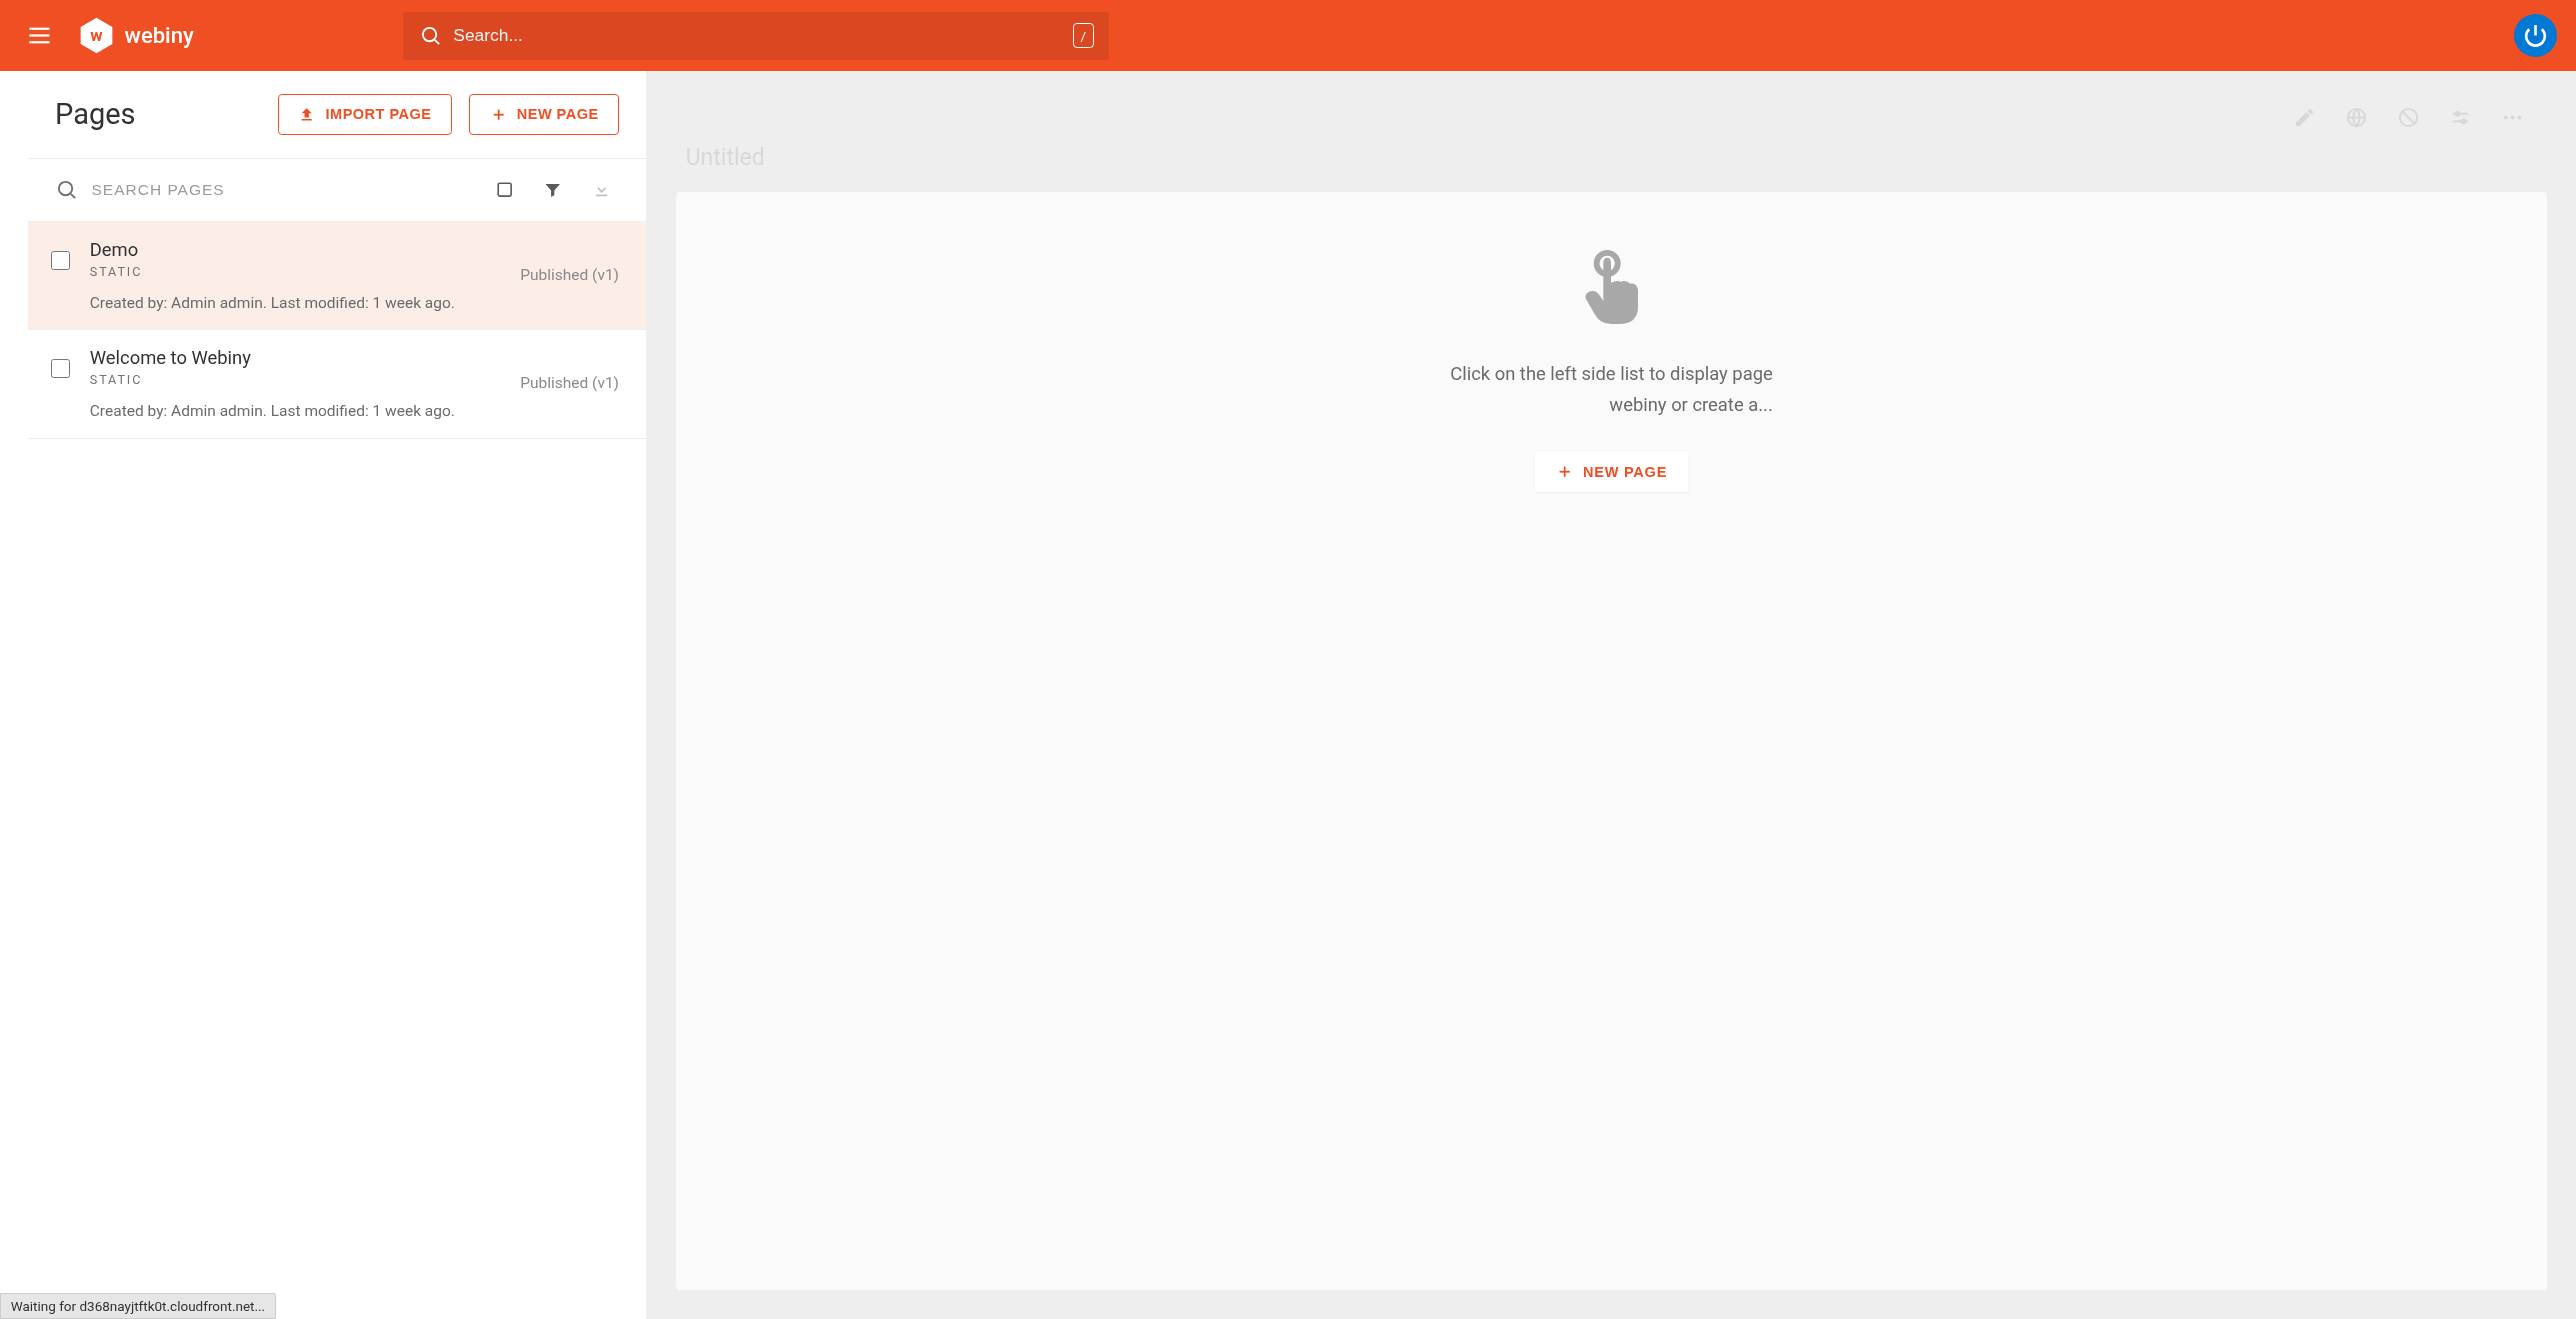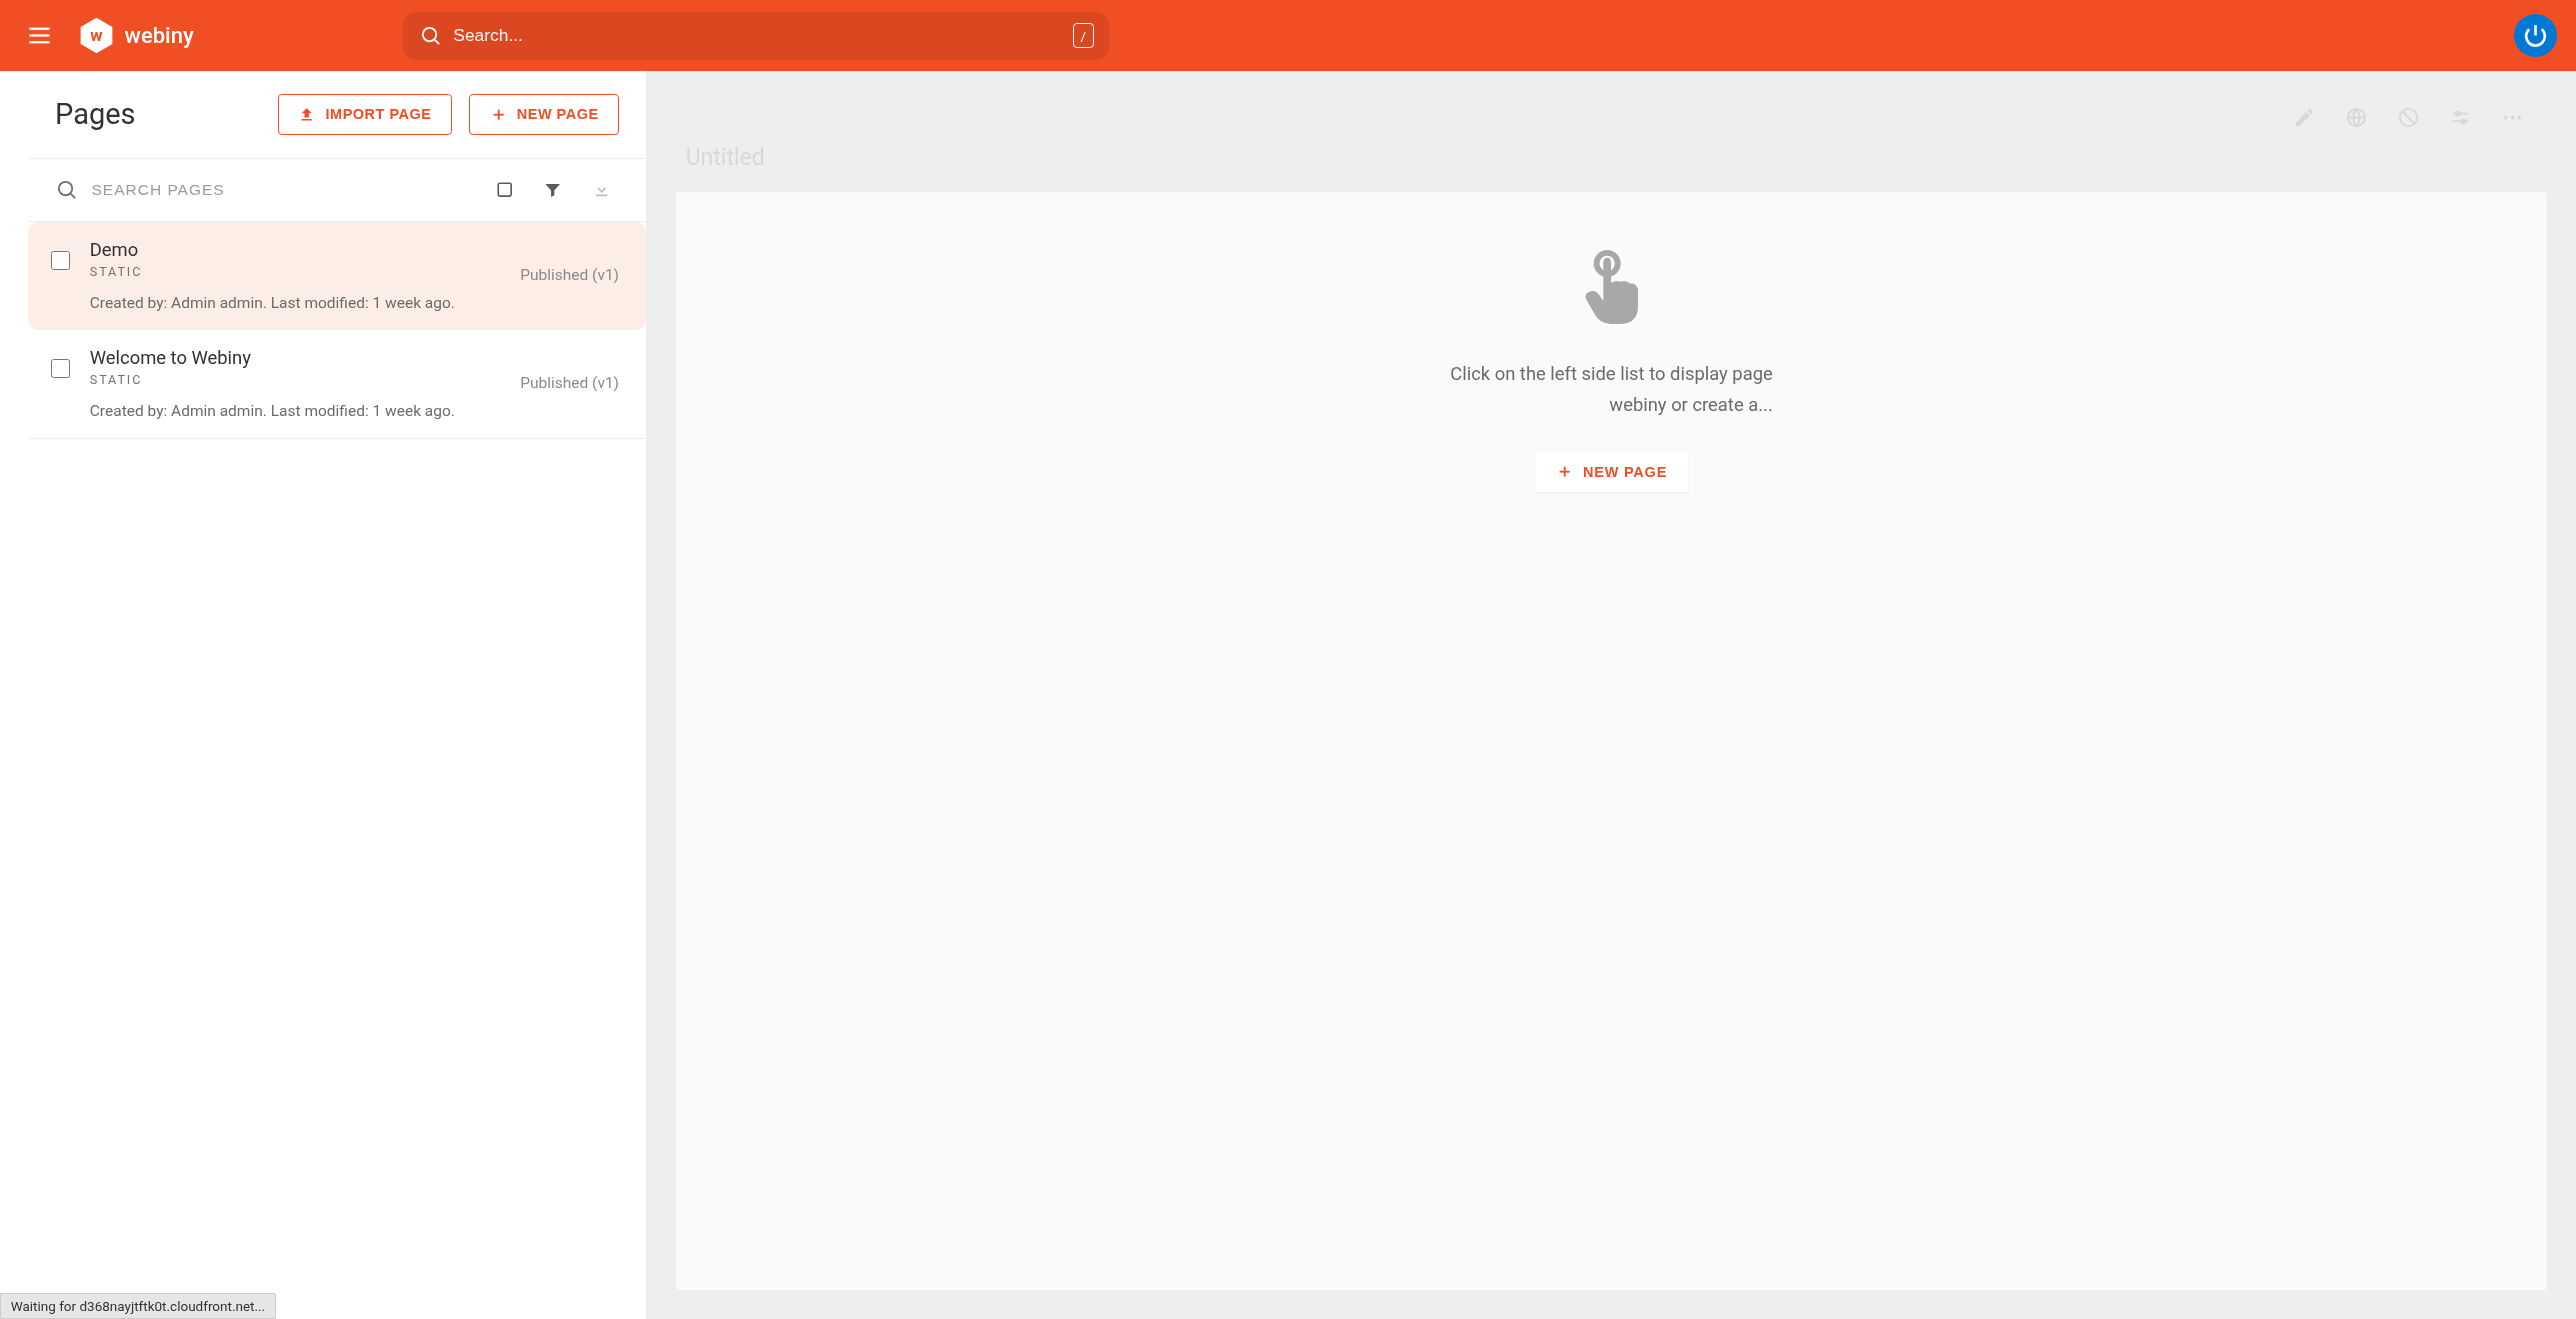--- a/index.html
+++ b/index.html
@@ -7,21 +7,21 @@
 
 .app { display: flex; flex-direction: column; height: 100vh; }
 
 
 .header { background: #F04F24; height: 71px; display: flex; align-items: center; padding: 0 19.4px; gap: 15.5px; }
 .menu-btn { background: transparent; border: none; cursor: pointer; width: 41px; height: 41px; display: flex; align-items: center; justify-content: center; }
 .menu-btn svg { width: 27px; height: 27px; }
 .logo { display: flex; align-items: center; gap: 7.7px; }
 .logo-hex { width: 41px; height: 41px; }
 .logo-text { color: #fff; font-size: 22px; font-weight: 500; }
-.search-bar { flex: 1; max-width: 706px; margin-left: 194px; background: #DA4720; border-radius: 14px; height: 48px; display: flex; align-items: center; padding: 0 15.5px; gap: 11.6px; }
+.search-bar { flex: 1; max-width: 706px; margin-left: 194px; background: #DA4720; border-radius: 2px; height: 48px; display: flex; align-items: center; padding: 0 15.5px; gap: 11.6px; }
 .search-bar svg { width: 23px; height: 23px; }
 .search-bar input { flex: 1; background: transparent; border: none; outline: none; color: #fff; font-size: 17.4px; }
 .search-bar input::placeholder { color: #fff; opacity: 0.95; }
 .kbd-box { width: 21px; height: 25px; border: 1.5px solid #fff; border-radius: 3.9px; display: flex; align-items: center; justify-content: center; color: #fff; font-size: 13.5px; }
 .spacer { flex: 1; }
 .avatar { width: 43px; height: 43px; border-radius: 50%; background: #0078D4; display: flex; align-items: center; justify-content: center; cursor: pointer; }
 .avatar svg { width: 25px; height: 25px; }
 
 
 .main { flex: 1; display: flex; overflow: hidden; padding-left: 28px; }
@@ -37,21 +37,21 @@
 .filter-row { padding: 13.5px 27px; display: flex; align-items: center; gap: 13.5px; border-bottom: 1px solid #eee; }
 .filter-row svg.sear { width: 23px; height: 23px; color: #727272; }
 .filter-input { flex: 1; border: none; outline: none; font-size: 15.5px; letter-spacing: 1px; color: #a21caf; }
 .filter-input::placeholder { color: #9b9b9b; }
 .icon-btn { background: transparent; border: none; cursor: pointer; width: 35px; height: 35px; display: flex; align-items: center; justify-content: center; color: #5a5a5a; }
 .icon-btn svg { width: 19.4px; height: 19.4px; }
 .icon-btn.dim { color: #c0c0c0; }
 
 .list { flex: 1; overflow-y: auto; }
 .list-item { display: flex; align-items: flex-start; padding: 17.4px 27px 17.4px 23px; gap: 19.4px; border-bottom: 1px solid #eee; cursor: pointer; }
-.list-item.hover { background: #FDEDE7; border-radius: 10px; }
+.list-item.hover { background: #FDEDE7; }
 .list-item input[type=checkbox] { width: 19.4px; height: 19.4px; margin-top: 11.6px; accent-color: #727272; }
 .item-body { flex: 1; }
 .item-top { display: flex; justify-content: space-between; align-items: flex-start; }
 .item-title { font-size: 18.4px; color: #323232; font-weight: 400; }
 .item-cat { font-size: 12.6px; letter-spacing: 1.9px; color: #727272; margin-top: 3.9px; }
 .item-status { font-size: 15.5px; color: #8a8a8a; margin-top: 27px; }
 .item-meta { font-size: 15.5px; color: #6b6b6b; margin-top: 9.7px; }
 
 
 .right { flex: 1; background: #EEEEEE; position: relative; display: flex; flex-direction: column; padding: 29px; }

